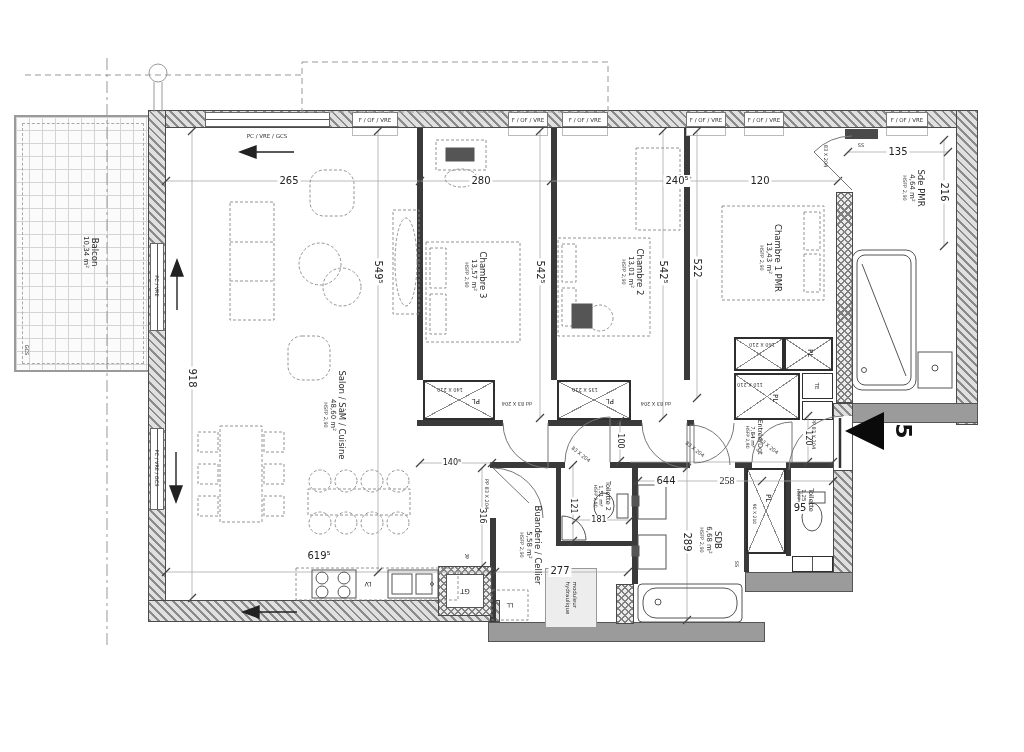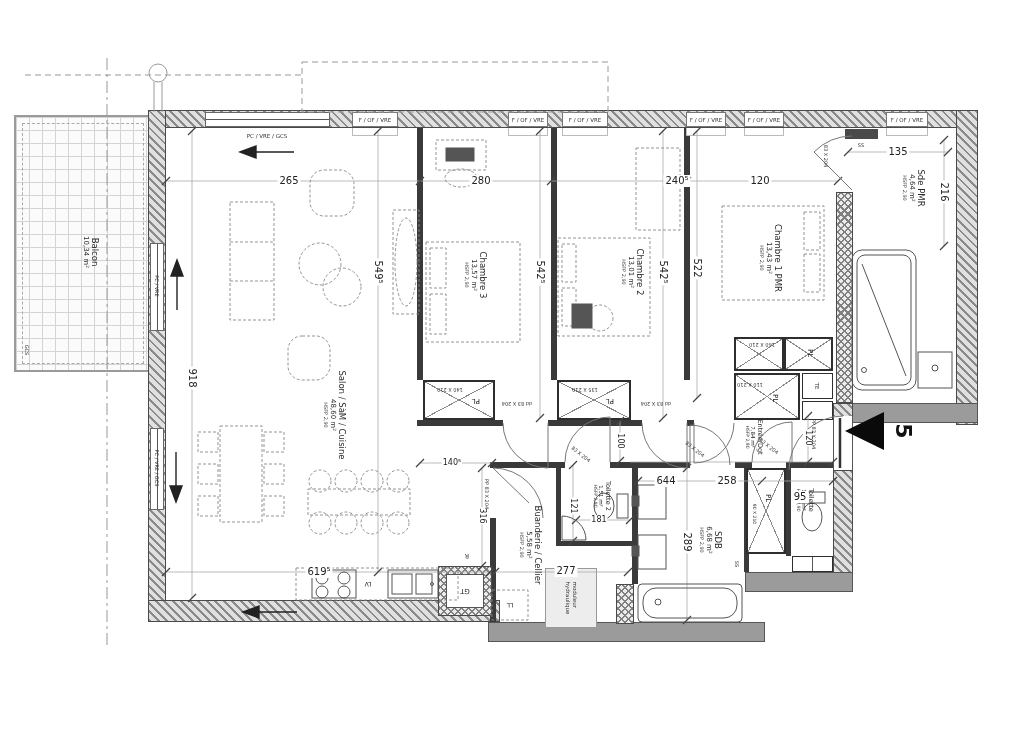--- a/index.html
+++ b/index.html
@@ -365,31 +365,31 @@
   <div class="t dim" style="left:481px;top:181px;">280</div>
   <div class="t dim" style="left:641px;top:181px;margin-left:36px;">240⁵</div>
   <div class="t dim" style="left:760px;top:181px;">120</div>
   <div class="t dim" style="left:898px;top:152px;">135</div>
   <div class="t dim r90" style="left:944px;top:192px;">216</div>
   <div class="t dim r90" style="left:378px;top:272px;">549⁵</div>
   <div class="t dim r90" style="left:540px;top:272px;">542⁵</div>
   <div class="t dim r90" style="left:663px;top:272px;">542⁵</div>
   <div class="t dim r90" style="left:697px;top:268px;">522</div>
   <div class="t dim r90" style="left:192px;top:378px;">918</div>
-  <div class="t dim" style="left:319px;top:572px;">619⁵</div>
+  <div class="t dim" style="left:319px;top:556px;">619⁵</div>
   <div class="t dimS" style="left:452px;top:463px;">140⁵</div>
   <div class="t dimS r90" style="left:482px;top:516px;">316</div>
   <div class="t dimS r90" style="left:620px;top:441px;">100</div>
   <div class="t dim" style="left:666px;top:461px;margin-top:20px;">644</div>
-  <div class="t dim" style="left:727px;top:481px;">258</div>
-  <div class="t dim" style="left:800px;top:497px;">95</div>
+  <div class="t dim" style="left:727px;top:481px;font-family:Liberation Serif, serif;">258</div>
+  <div class="t dim" style="left:800px;top:508px;">95</div>
   <div class="t dimS r90" style="left:808px;top:438px;">120</div>
   <div class="t dimS r90" style="left:573px;top:506px;">121</div>
   <div class="t dimS" style="left:599px;top:520px;">181</div>
-  <div class="t dim" style="left:560px;top:571px;margin-left:6px;">277</div>
+  <div class="t dim" style="left:560px;top:571px;">277</div>
   <div class="t dim r90" style="left:687px;top:542px;">289</div>
 
   <div class="t tiny" style="left:267px;top:136px;font-size:5.5px;">PC / VRE / GCS</div>
   <div class="t tiny r90" style="left:157px;top:286px;">PC / VRE</div>
   <div class="t tiny r90" style="left:157px;top:468px;">PC / VRE / GCS</div>
   <div class="t tiny r90" style="left:27px;top:350px;">GCS</div>
 
   <div class="t tag r180" style="left:476px;top:401px;">PL</div>
   <div class="t tiny r180" style="left:450px;top:390px;">140 X 210</div>
   <div class="t tag r180" style="left:610px;top:401px;">PL</div>

